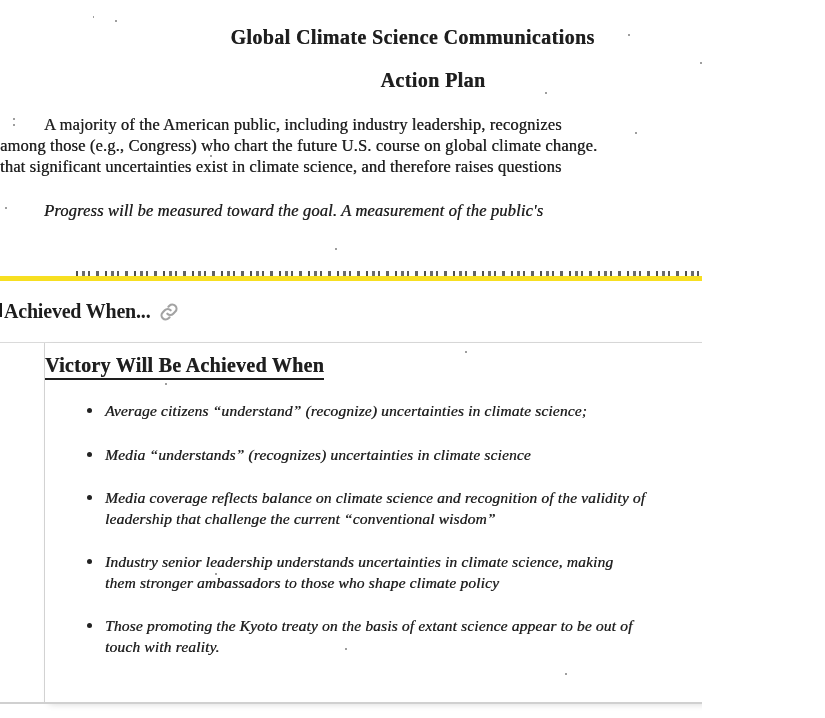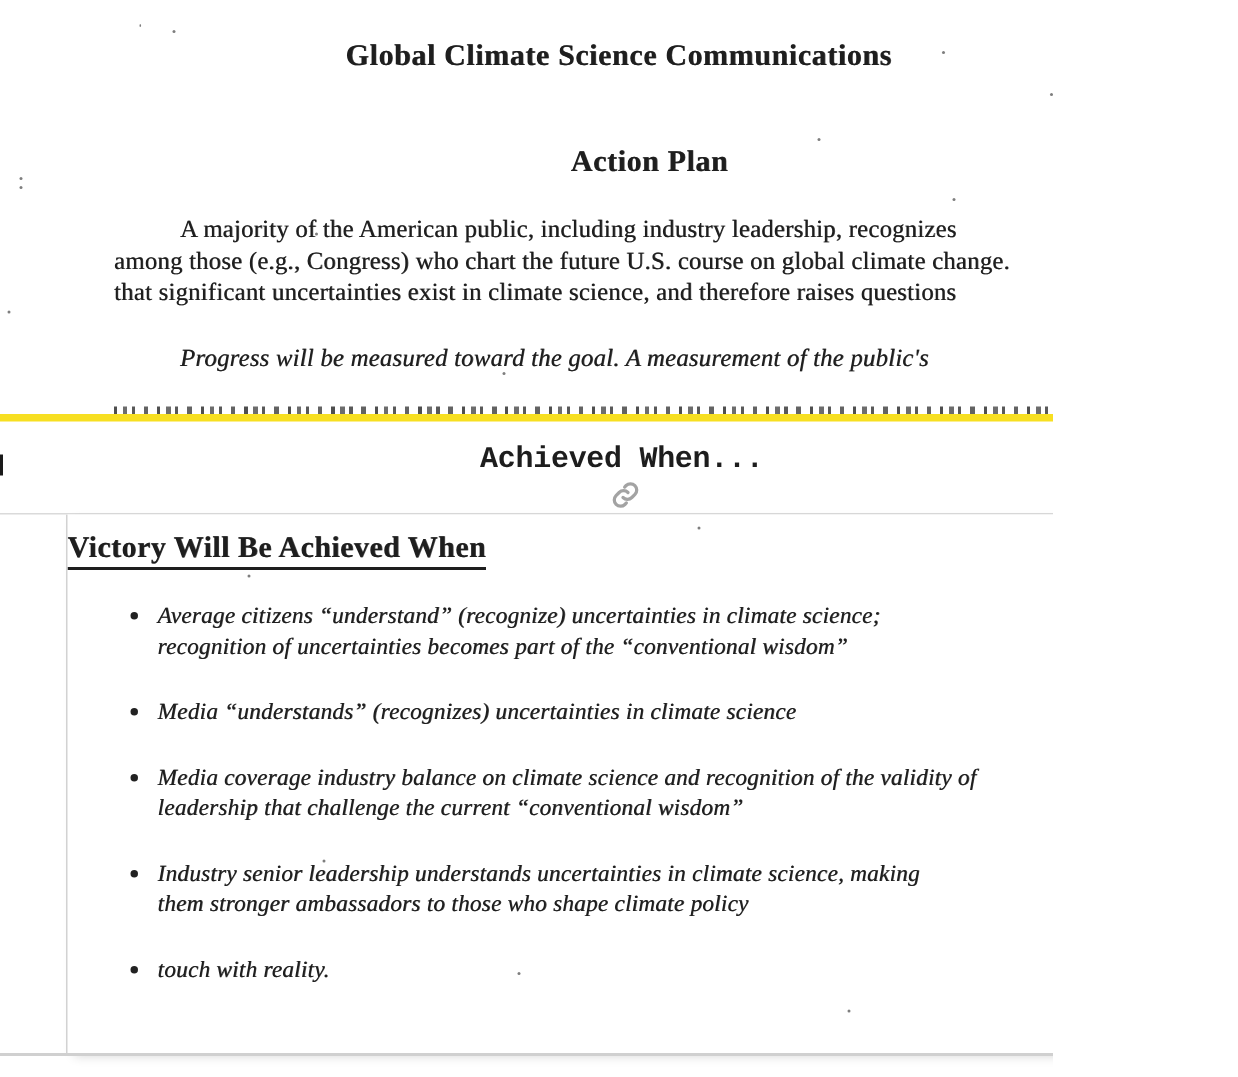--- a/index.html
+++ b/index.html
@@ -12,44 +12,43 @@
     color:#1e1e1e;
     text-shadow:0.4px 0 0 rgba(25,25,25,0.75);
     filter:blur(0.22px);
   }
   .speck{position:absolute;background:rgba(20,20,20,0.55);border-radius:50%;}
   
   .doc-top{position:absolute;left:0;top:0;width:825px;height:276px;overflow:hidden;background:#fff;}
   .doc-top-inner{padding-top:26px;}
   .c-head{text-align:center;font-weight:bold;font-size:20px;letter-spacing:0.4px;}
   .doc-title{margin:0;}
-  .doc-subtitle{margin:48px 0 0 0;padding-left:41px;}
+  .doc-subtitle{margin:20px 0 0 0;padding-left:41px;}
   .doc-goal{margin:27px 0 0 0;}
   .underlined{display:inline-block;border-bottom:2.2px solid #1e1e1e;padding-bottom:1px;}
-  .para{margin:22px 0 0 0;padding-left:76px;width:692px;font-size:16.5px;line-height:21px;letter-spacing:0.15px;}
+  .para{margin:22px 0 0 0;width:692px;font-size:16.5px;line-height:21px;letter-spacing:0.15px;}
   .para .pline{white-space:nowrap;}
   .para .indent{text-indent:44px;}
   .para2{margin-top:23px;font-style:italic;}
   
   .clipped-frags{
     position:absolute;left:76px;top:271px;width:660px;height:5px;opacity:.85;
     background:repeating-linear-gradient(90deg,
       rgba(25,25,25,.9) 0 2px, transparent 2px 6px,
       rgba(25,25,25,.75) 6px 9px, transparent 9px 12px,
       rgba(25,25,25,.85) 12px 14px, transparent 14px 20px,
       rgba(25,25,25,.8) 20px 23px, transparent 23px 29px);
   }
   
   .yellow-divider{position:absolute;left:0;top:276px;width:825px;height:5px;}
   
   .section-header{
     position:absolute;left:0;top:295px;width:825px;height:32px;
     display:flex;align-items:center;
-    font-family:Liberation Mono, monospace;
-    flex-direction:column;
+    font-family:Liberation Serif, serif;
   }
   .cropped-sliver{position:absolute;left:0;top:8px;width:2px;height:14px;background:#1a1a1a;}
   .section-label{font-weight:bold;font-size:20px;letter-spacing:-0.2px;margin-left:4px;}
   .permalink{margin-left:9px;margin-top:2px;cursor:pointer;display:inline-flex;}
   
   .content-top-border{position:absolute;left:0;top:342px;width:825px;height:1px;background:#dadada;}
   .bottom-border{position:absolute;left:0;top:702px;width:825px;height:2px;background:#d0d0d0;}
   
   .doc-frame{
     position:absolute;left:44px;top:343px;width:755px;height:359px;background:#ffffff;
@@ -121,42 +120,42 @@
   <div class="doc-frame">
     <section class="doc-bottom-inner scan">
       <div class="victory-head">
         <span class="underlined">Victory Will Be Achieved When</span>
       </div>
       <div class="bullet-list">
 
         <div class="bullet-item">
           <span class="marker"></span>
           <div class="bline">Average citizens “understand” (recognize) uncertainties in climate science;</div>
-          <div class="bline">recognition of uncertainties becomes part of the “conventional wisdom”</div>
         </div>
 
         <div class="bullet-item">
           <span class="marker"></span>
           <div class="bline">Media “understands” (recognizes) uncertainties in climate science</div>
         </div>
 
         <div class="bullet-item">
           <span class="marker"></span>
-          <div class="bline">Media coverage industry balance on climate science and recognition of the validity of</div>
+          <div class="bline">Media coverage reflects balance on climate science and recognition of the validity of</div>
           <div class="bline">leadership that challenge the current “conventional wisdom”</div>
         </div>
 
         <div class="bullet-item">
           <span class="marker"></span>
           <div class="bline">Industry senior leadership understands uncertainties in climate science, making</div>
           <div class="bline">them stronger ambassadors to those who shape climate policy</div>
         </div>
 
         <div class="bullet-item">
           <span class="marker"></span>
+          <div class="bline">Those promoting the Kyoto treaty on the basis of extant science appear to be out of</div>
           <div class="bline">touch with reality.</div>
         </div>
 
       </div>
 
       <div class="speck" style="left:420px;top:8px;width:2px;height:2px;"></div>
       <div class="speck" style="left:660px;top:28px;width:2px;height:2px;"></div>
       <div class="speck" style="left:120px;top:40px;width:2px;height:2px;"></div>
       <div class="speck" style="left:720px;top:150px;width:2px;height:2px;"></div>
       <div class="speck" style="left:690px;top:260px;width:2px;height:2px;"></div>

